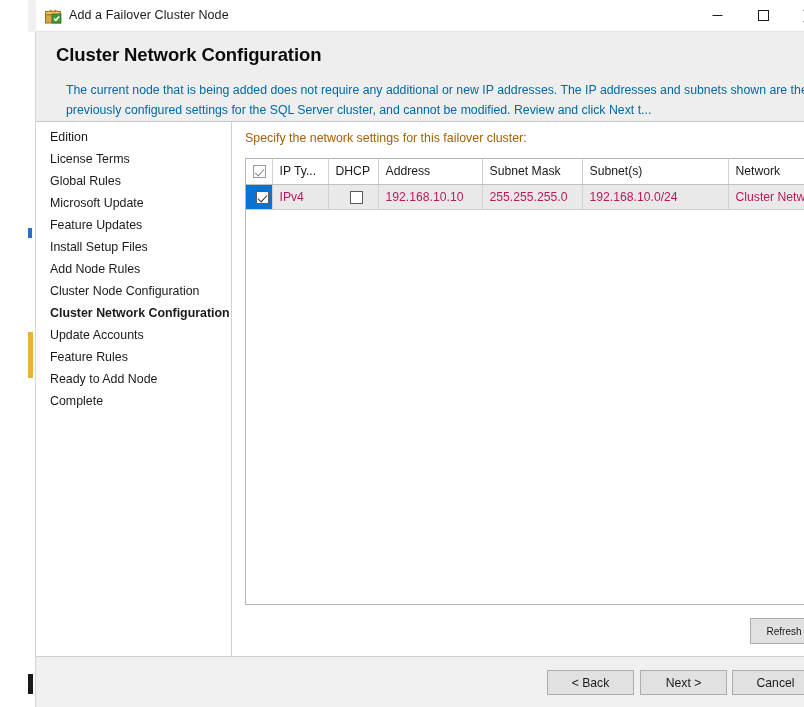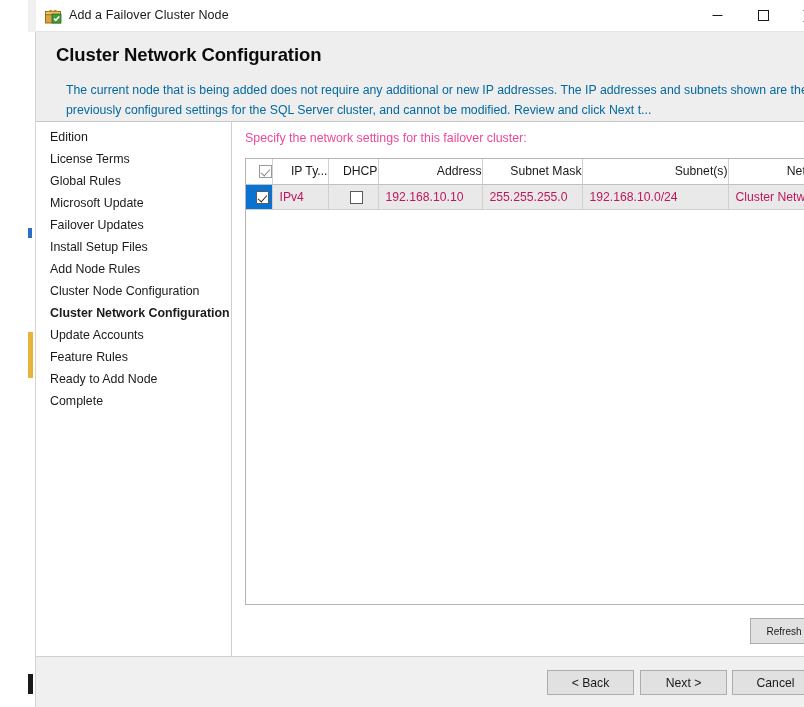--- a/index.html
+++ b/index.html
@@ -177,21 +177,21 @@
     top: 0;
     width: 599px;
     height: 534px;
     background: #ffffff;
   }
   #main-instruction {
     position: absolute;
     left: 12px;
     top: 9px;
     font-size: 12.4px;
-    color: #ec4899;
+    color: #a16207;
   }
 
   
   #grid-wrap {
     position: absolute;
     left: 12px;
     top: 36px;
     width: 570px;
     height: 447px;
     border: 1px solid #b4b4b4;
@@ -204,21 +204,21 @@
     table-layout: fixed;
     width: 568px;
     font-size: 12.2px;
   }
   table.grid th {
     height: 25px;
     background: #ffffff;
     border-right: 1px solid #d0d0d0;
     border-bottom: 1px solid #c0c0c0;
     font-weight: normal;
-    text-align: right;
+    text-align: left;
     padding: 0 0 0 7px;
     color: #1a1a1a;
     white-space: nowrap;
     overflow: hidden;
     box-sizing: border-box;
   }
   table.grid td {
     height: 25px;
     background: #e9e9e9;
     border-right: 1px solid #d0d0d0;
@@ -377,21 +377,21 @@
   </div>
 
   <div id="body-area">
 
     <div id="sidebar">
       <div id="nav-list">
           <div class="nav-item">Edition</div>
           <div class="nav-item">License Terms</div>
           <div class="nav-item">Global Rules</div>
           <div class="nav-item">Microsoft Update</div>
-          <div class="nav-item">Failover Updates</div>
+          <div class="nav-item">Feature Updates</div>
           <div class="nav-item">Install Setup Files</div>
           <div class="nav-item">Add Node Rules</div>
           <div class="nav-item">Cluster Node Configuration</div>
           <div class="nav-item active">Cluster Network Configuration</div>
           <div class="nav-item">Update Accounts</div>
           <div class="nav-item">Feature Rules</div>
           <div class="nav-item">Ready to Add Node</div>
           <div class="nav-item">Complete</div>
         </div>
     </div>

